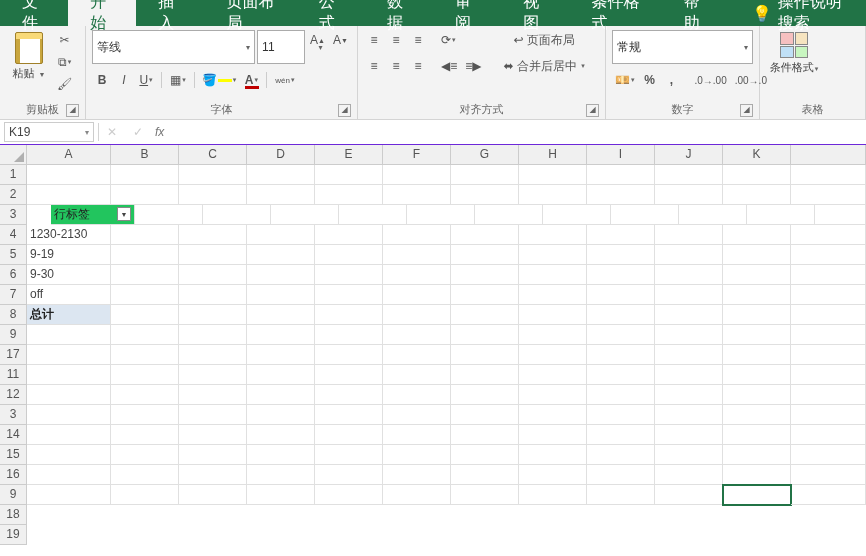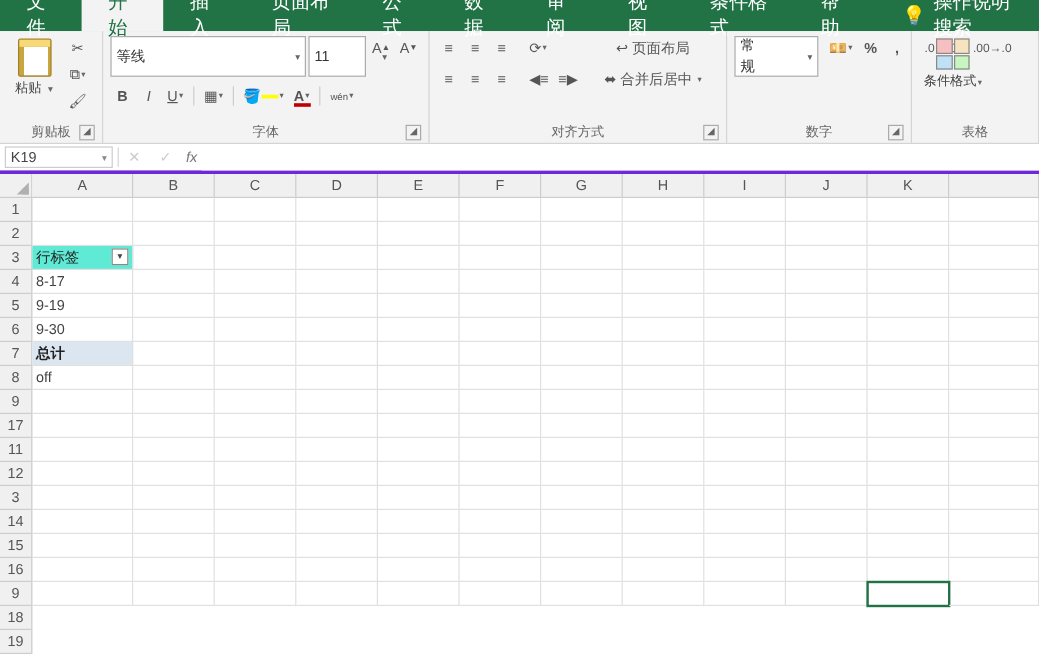--- a/index.html
+++ b/index.html
@@ -22,38 +22,38 @@
 .bigbtn .lbl{font-size:11px;}
 .paste-icon{width:28px;height:32px;background:linear-gradient(#f8d978,#f8d978)0 0/100% 6px no-repeat,linear-gradient(#fff,#fff)4px 6px/20px 24px no-repeat,#c9a63e;border:1px solid #a0802a;border-radius:2px;}
 .cf-icon{width:28px;height:26px;display:grid;grid-template-columns:1fr 1fr;grid-template-rows:1fr 1fr;gap:1px;}
 .cf-icon>div{border:1px solid #888;}
 .cf-icon>div:nth-child(1){background:#f6c0c0;}
 .cf-icon>div:nth-child(2){background:#f6e4c0;}
 .cf-icon>div:nth-child(3){background:#c0e0f6;}
 .cf-icon>div:nth-child(4){background:#c8f6c0;}
 .u-line{text-decoration:underline;}
 .swatch{width:14px;height:3px;display:inline-block;}
-.namebox-row{height:25px;border-bottom:3px solid #6d28d9;display:flex;align-items:stretch;background:#fff;}
+.namebox-row{height:25px;border-bottom:1px solid #6d28d9;display:flex;align-items:stretch;background:#fff;}
 .namebox{width:90px;border:1px solid #ccc;margin:2px 4px;display:flex;align-items:center;padding:0 4px;font-size:12px;}
 .namebox .caret{margin-left:auto;font-size:8px;color:#888;}
 .nb-sep{width:1px;background:#d4d4d4;margin:3px 0;}
 .fx-btn{width:26px;display:flex;align-items:center;justify-content:center;color:#888;cursor:pointer;}
 .fx-lbl{font-style:italic;color:#777;display:flex;align-items:center;padding:0 4px;}
 .formula-input{flex:1;border:none;outline:none;padding:0 4px;font-size:12px;}
 .grid-area{position:relative;height:411px;overflow:hidden;}
 .corner{position:absolute;top:0;left:0;width:27px;height:20px;background:#f0f0f0;border-right:1px solid #ccc;border-bottom:1px solid #ccc;}
 .corner::after{content:"";position:absolute;right:2px;bottom:2px;border:5px solid transparent;border-right-color:#b0b0b0;border-bottom-color:#b0b0b0;}
 .col-headers{position:absolute;top:0;left:27px;right:0;height:20px;display:flex;background:#f0f0f0;border-bottom:1px solid #ccc;}
 .ch{border-right:1px solid #ccc;text-align:center;font-size:12px;color:#555;line-height:19px;}
 .row-headers{position:absolute;top:20px;left:0;width:27px;background:#f0f0f0;border-right:1px solid #ccc;}
 .rh{height:20px;border-bottom:1px solid #ccc;text-align:center;font-size:12px;color:#555;line-height:19px;}
 .cells{position:absolute;top:20px;left:27px;right:0;bottom:0;}
 .row{display:flex;height:20px;}
 .cell{border-right:1px solid #e0e0e0;border-bottom:1px solid #e0e0e0;padding:0 3px;line-height:19px;font-size:12px;white-space:nowrap;overflow:hidden;}
-.cell.hdr{background:#5eead4;font-weight:500;color:#222;}
+.cell.hdr{background:#22c55e;font-weight:500;color:#222;margin-left:24px;}
 .cell.tot{background:#dce6f1;font-weight:700;color:#222;}
 .filter-btn{float:right;width:14px;height:14px;border:1px solid #888;background:#fff;margin-top:2px;display:flex;align-items:center;justify-content:center;font-size:7px;color:#444;}
 .active-cell{outline:2px solid #217346;outline-offset:-1px;background:#fff;}
 .colA{width:84px;}.colN{width:68px;}
 </style>
 </head>
 <body>
 
 <div class="tabs">
   <div class="tab">文件</div>
@@ -177,21 +177,21 @@
         <div class="btn" style="width:auto;padding:0 6px;"><span>⬌</span>&nbsp;<span>合并后居中</span>&nbsp;<span class="caret-s">▾</span></div>
       </div>
     </div>
     <div class="group-label">
         <span>对齐方式</span>
         <div class="dlg">◢</div>
       </div>
   </div>
 
   <div class="group" style="width:154px;">
-    <div class="group-body" style="flex-direction:row;gap:6px;width:100%;text-align:center;">
+    <div class="group-body" style="flex-direction:column;gap:6px;width:100%;text-align:center;">
       <div class="sel" style="width:100%;">
           <span>常规</span>
           <span class="caret">▾</span>
         </div>
       <div style="display:flex;gap:2px;">
         <div class="btn">💴<span class="caret-s">▾</span></div>
         <div class="btn">
             <b>%</b>
           </div>
         <div class="btn">
@@ -318,21 +318,21 @@
         <div class="cell colN"></div>
         <div class="cell colN"></div>
         <div class="cell colN"></div>
         <div class="cell colN"></div>
         <div class="cell colN"></div>
         <div class="cell colN"></div>
         <div class="cell colN"></div>
         <div class="cell" style="flex: 1 1 0%;"></div>
       </div>
       <div class="row">
-        <div class="cell colA">8-17</div>
+        <div class="cell colA">1230-2130</div>
         <div class="cell colN"></div>
         <div class="cell colN"></div>
         <div class="cell colN"></div>
         <div class="cell colN"></div>
         <div class="cell colN"></div>
         <div class="cell colN"></div>
         <div class="cell colN"></div>
         <div class="cell colN"></div>
         <div class="cell colN"></div>
         <div class="cell colN"></div>
@@ -360,48 +360,48 @@
         <div class="cell colN"></div>
         <div class="cell colN"></div>
         <div class="cell colN"></div>
         <div class="cell colN"></div>
         <div class="cell colN"></div>
         <div class="cell colN"></div>
         <div class="cell colN"></div>
         <div class="cell" style="flex: 1 1 0%;"></div>
       </div>
       <div class="row">
+        <div class="cell colA">off</div>
+        <div class="cell colN"></div>
+        <div class="cell colN"></div>
+        <div class="cell colN"></div>
+        <div class="cell colN"></div>
+        <div class="cell colN"></div>
+        <div class="cell colN"></div>
+        <div class="cell colN"></div>
+        <div class="cell colN"></div>
+        <div class="cell colN"></div>
+        <div class="cell colN"></div>
+        <div class="cell" style="flex: 1 1 0%;"></div>
+      </div>
+      <div class="row">
         <div class="cell colA tot">总计</div>
         <div class="cell colN"></div>
         <div class="cell colN"></div>
         <div class="cell colN"></div>
         <div class="cell colN"></div>
         <div class="cell colN"></div>
         <div class="cell colN"></div>
         <div class="cell colN"></div>
         <div class="cell colN"></div>
         <div class="cell colN"></div>
         <div class="cell colN"></div>
         <div class="cell" style="flex: 1 1 0%;"></div>
       </div>
       <div class="row">
-        <div class="cell colA">off</div>
-        <div class="cell colN"></div>
-        <div class="cell colN"></div>
-        <div class="cell colN"></div>
-        <div class="cell colN"></div>
-        <div class="cell colN"></div>
-        <div class="cell colN"></div>
-        <div class="cell colN"></div>
-        <div class="cell colN"></div>
-        <div class="cell colN"></div>
-        <div class="cell colN"></div>
-        <div class="cell" style="flex: 1 1 0%;"></div>
-      </div>
-      <div class="row">
         <div class="cell colA"></div>
         <div class="cell colN"></div>
         <div class="cell colN"></div>
         <div class="cell colN"></div>
         <div class="cell colN"></div>
         <div class="cell colN"></div>
         <div class="cell colN"></div>
         <div class="cell colN"></div>
         <div class="cell colN"></div>
         <div class="cell colN"></div>

